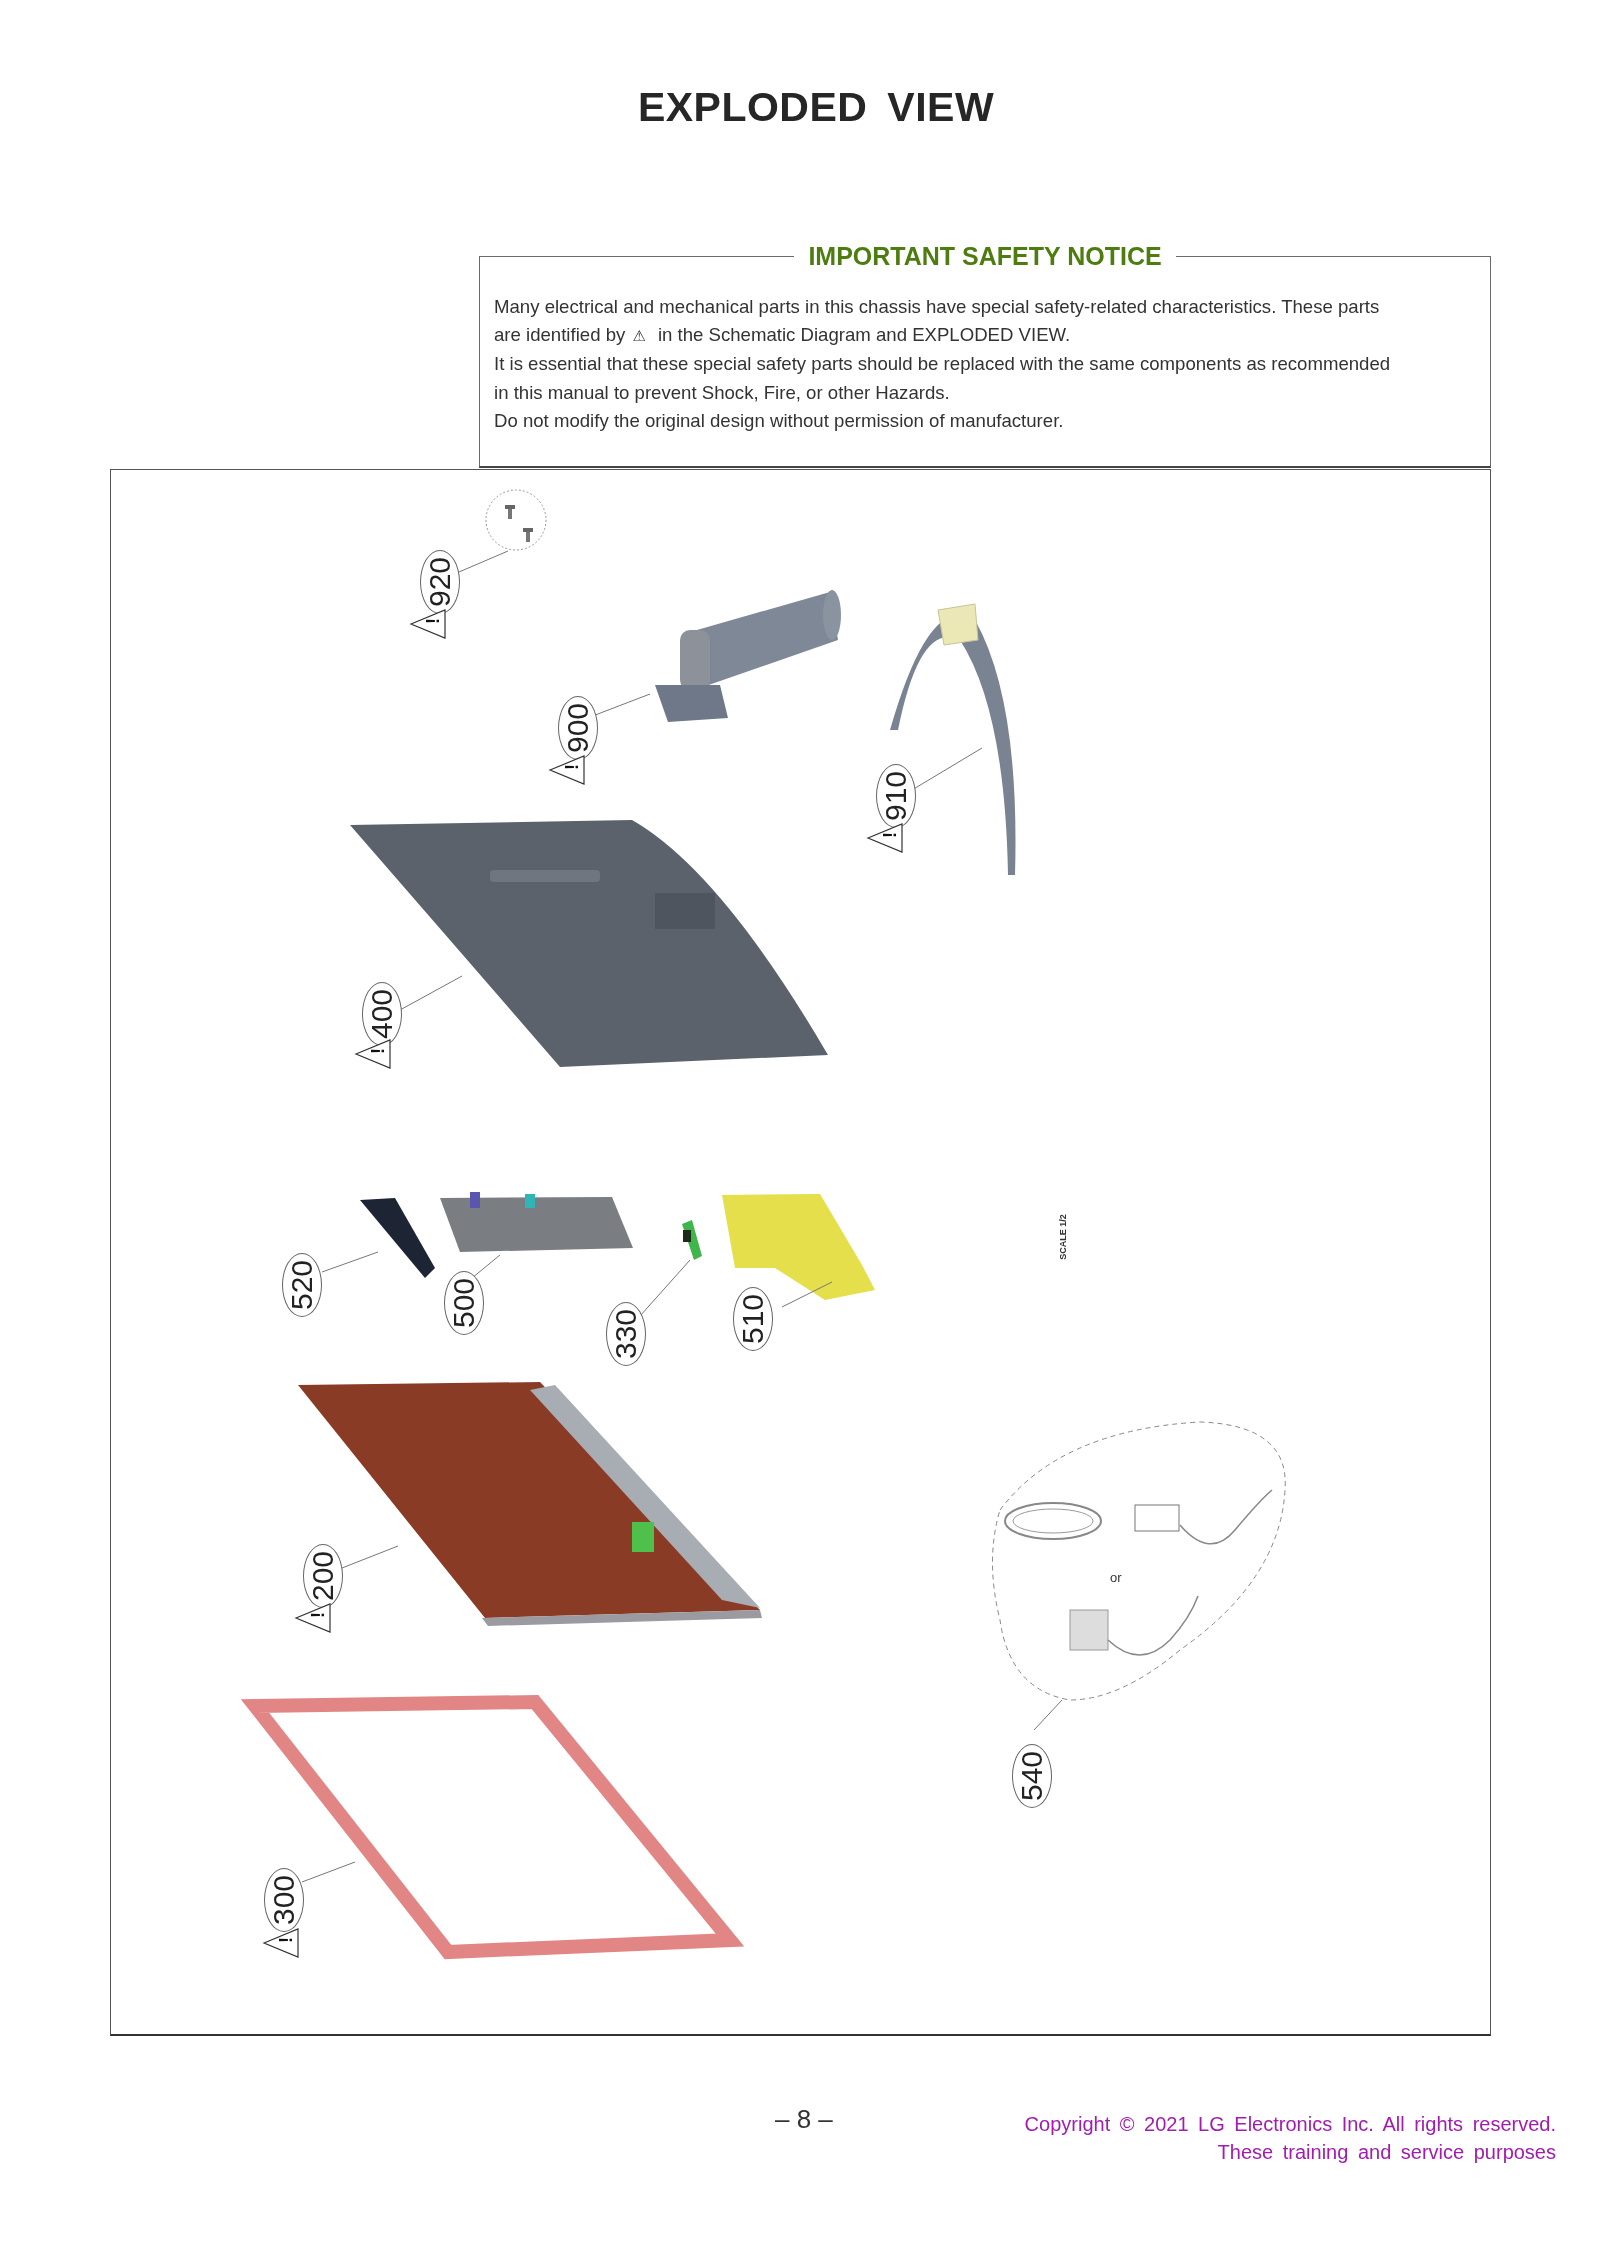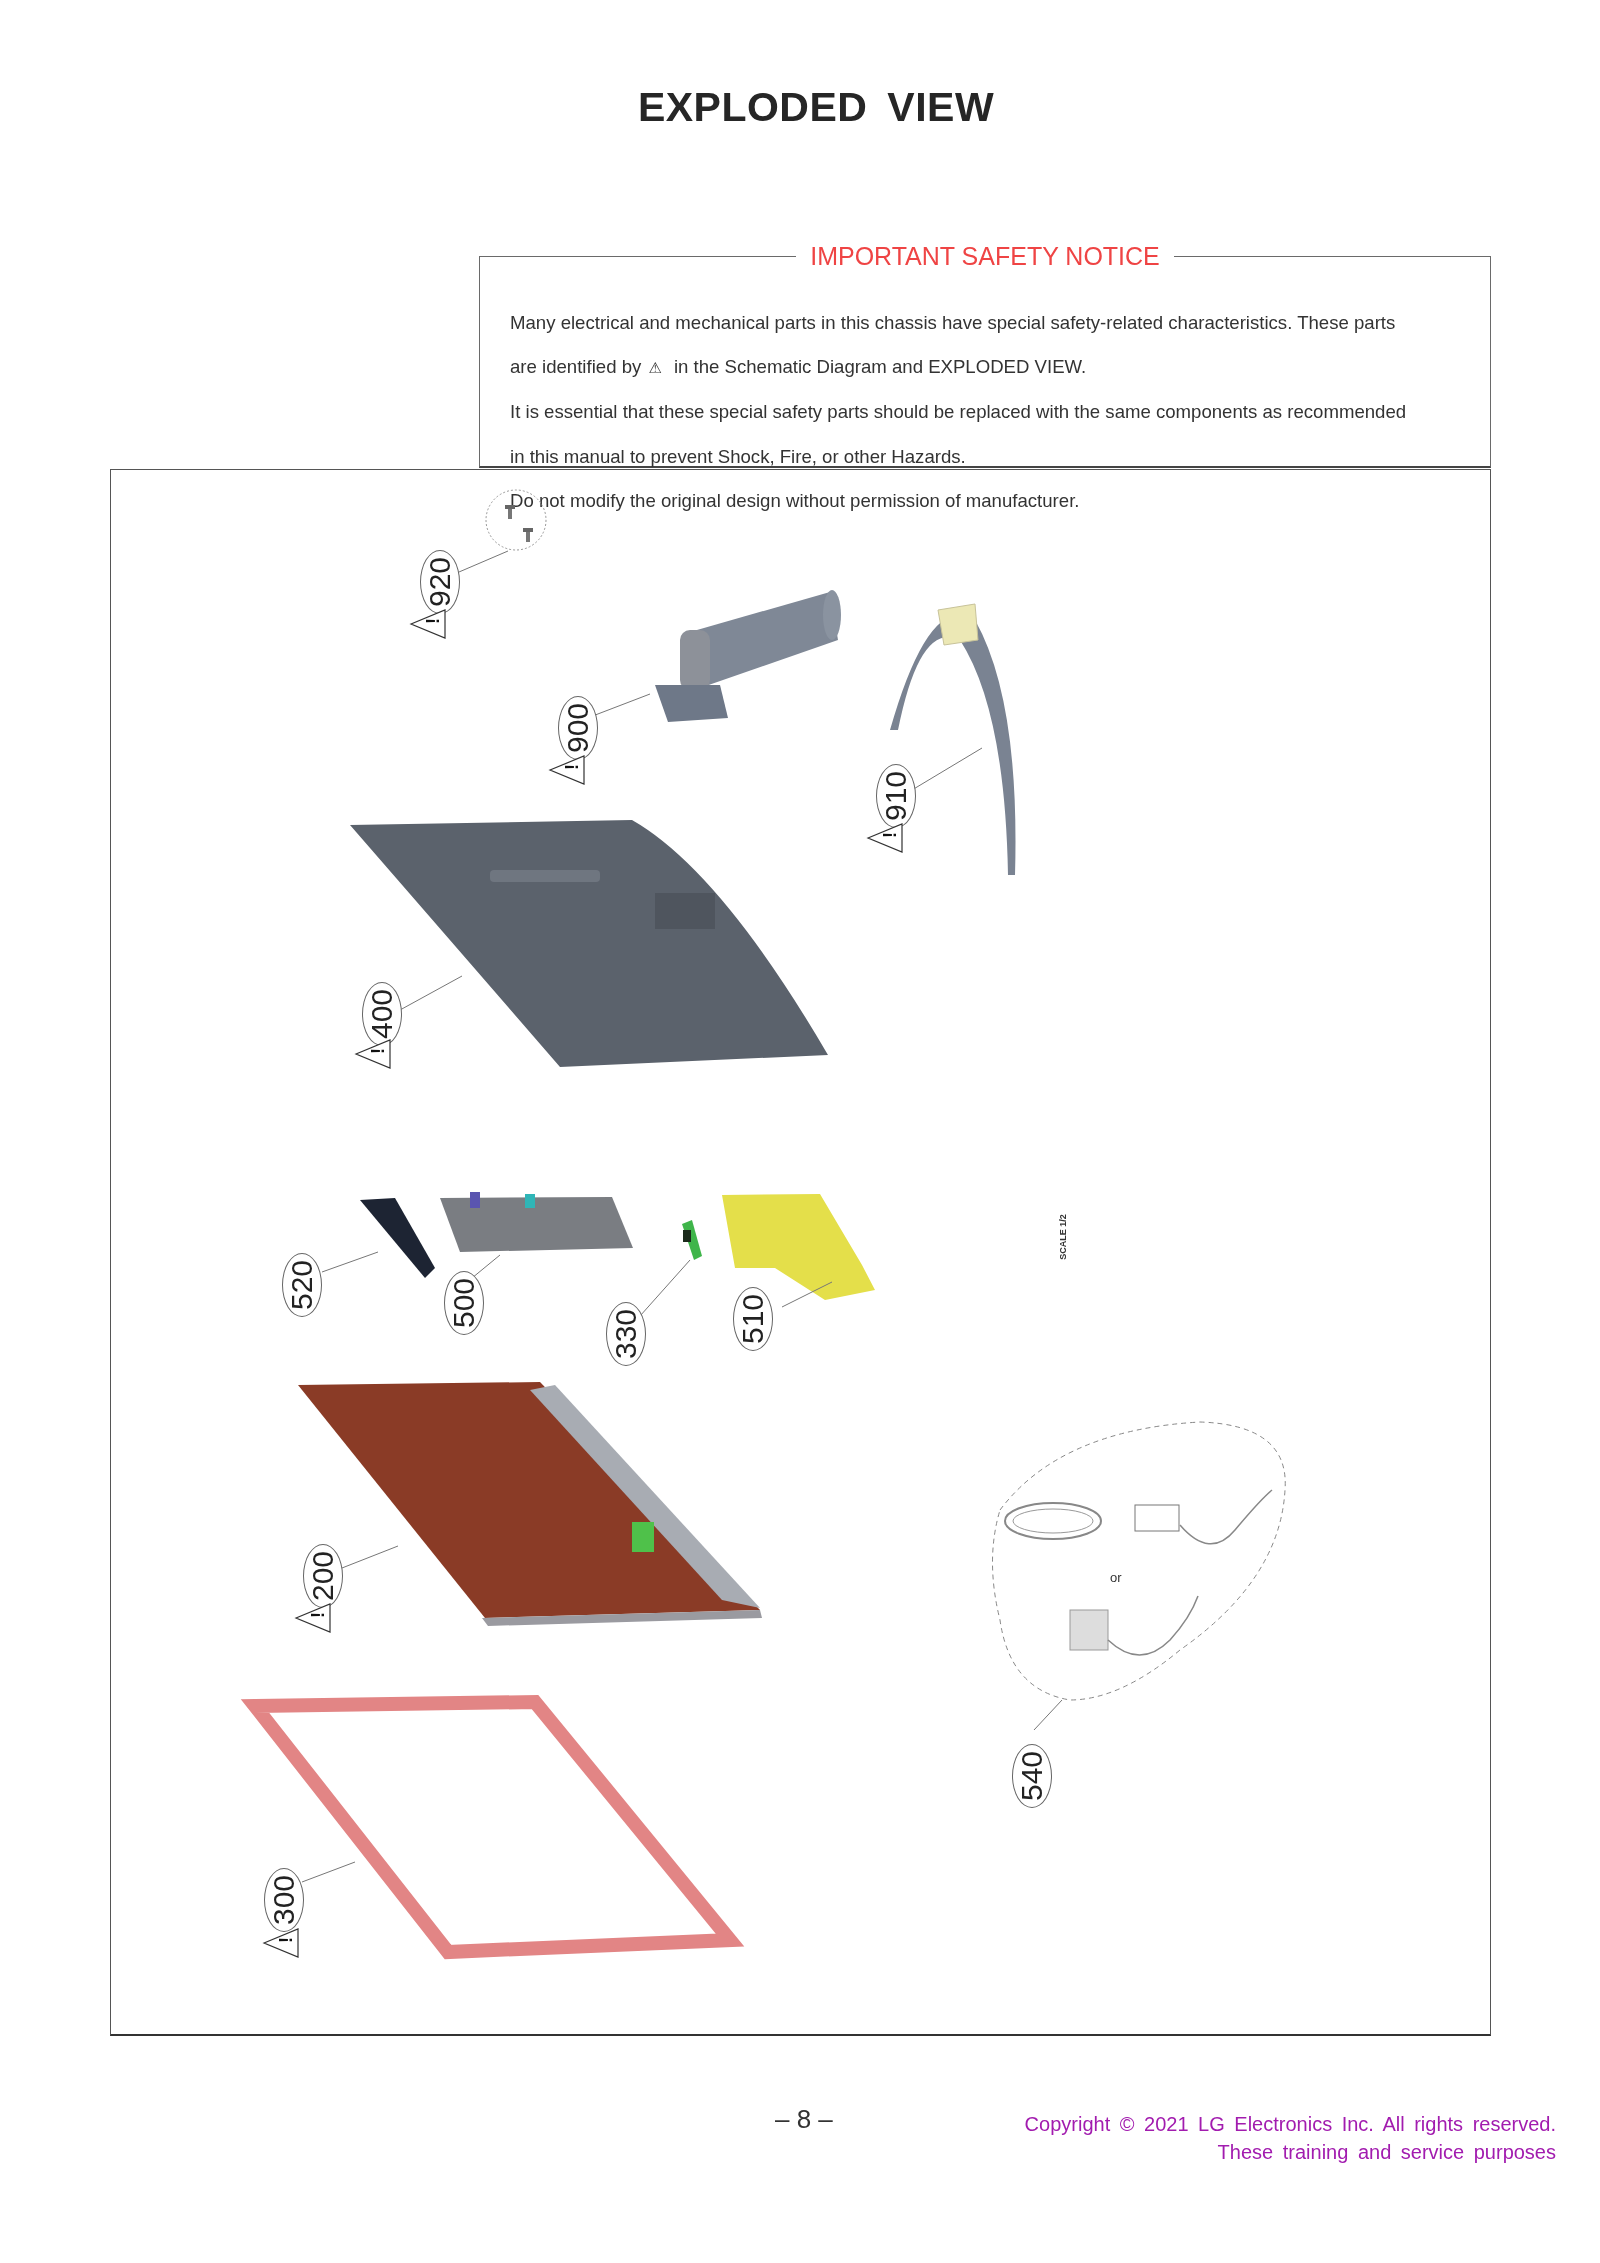--- a/index.html
+++ b/index.html
@@ -1,22 +1,22 @@
 <!DOCTYPE html>
 <html><head>
 <meta charset="utf-8">
 <style>
   html, body { margin:0; padding:0; background:#ffffff; }
   body { width:1600px; height:2263px; position:relative; overflow:hidden; font-family:"Liberation Sans", sans-serif; color:#222; }
   .title { position:absolute; left:0; width:1632px; top:84px; text-align:center; font-size:41px; font-weight:bold; letter-spacing:0.5px; color:#262626; word-spacing:8px; }
   .notice { position:absolute; left:479px; top:256px; width:1012px; height:212px; border:1.5px solid #6a6a6a; border-bottom:2px solid #444; box-sizing:border-box; }
   .notice-title { position:absolute; left:0; right:0; top:-15px; text-align:center; }
-  .notice-title span { background:#fff; padding:0 14px; font-size:25px; font-weight:normal; color:#ef4444; }
+  .notice-title span { background:#fff; padding:0 14px; font-size:25px; font-weight:bold; color:#4d7c0f; }
   .notice-body { position:absolute; left:14px; right:12px; top:36px; font-size:18.6px; line-height:28.2px; color:#333; text-align:justify; }
-  .notice-body p { margin:16px; }
+  .notice-body p { margin:0; }
   .warn-inline { display:inline-block; font-size:15px; margin:0 12px 0 2px; }
   .frame { position:absolute; left:110px; top:469px; width:1381px; height:1567px; border:1.5px solid #555; border-bottom:2.5px solid #333; box-sizing:border-box; }
   .bubble { position:absolute; border:1.2px solid #666; border-radius:50%; background:#fff; display:flex; align-items:center; justify-content:center; font-size:30px; color:#222; transform:rotate(-90deg); }
   .part { position:absolute; }
   .page-num { position:absolute; left:775px; top:2104px; font-size:26px; color:#333; }
   .copyright { position:absolute; right:44px; top:2110px; text-align:right; font-size:20px; line-height:28px; color:#a21caf; word-spacing:4px; }
   .scale { position:absolute; left:1040px; top:1232px; font-size:9px; font-weight:bold; transform:rotate(-90deg); color:#333; white-space:nowrap; }
   .or-label { position:absolute; left:1110px; top:1570px; font-size:13px; color:#333; }
 </style>
 </head>

